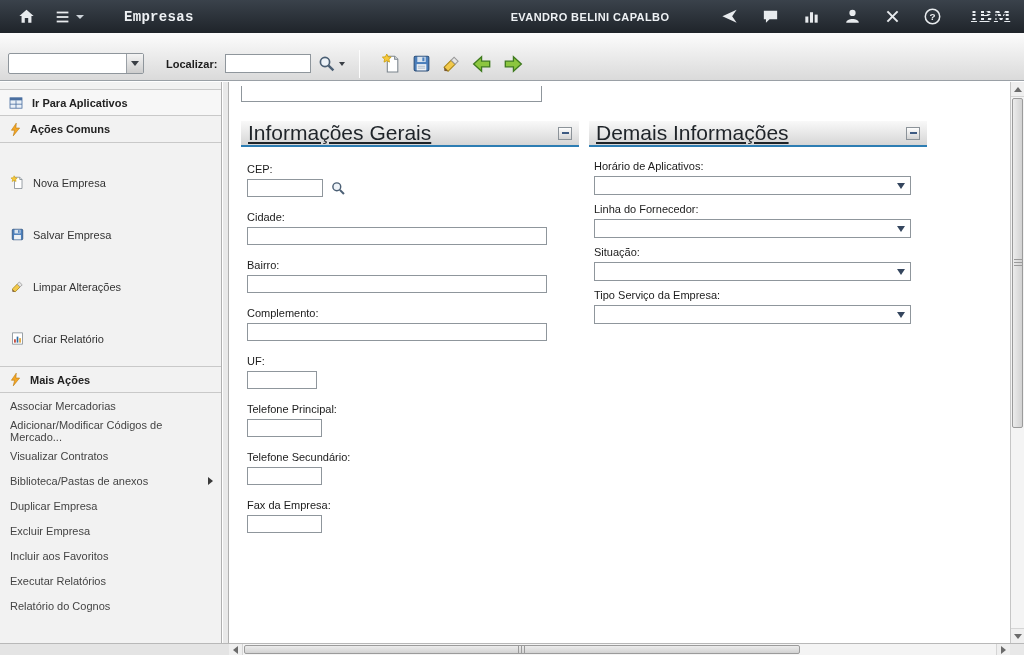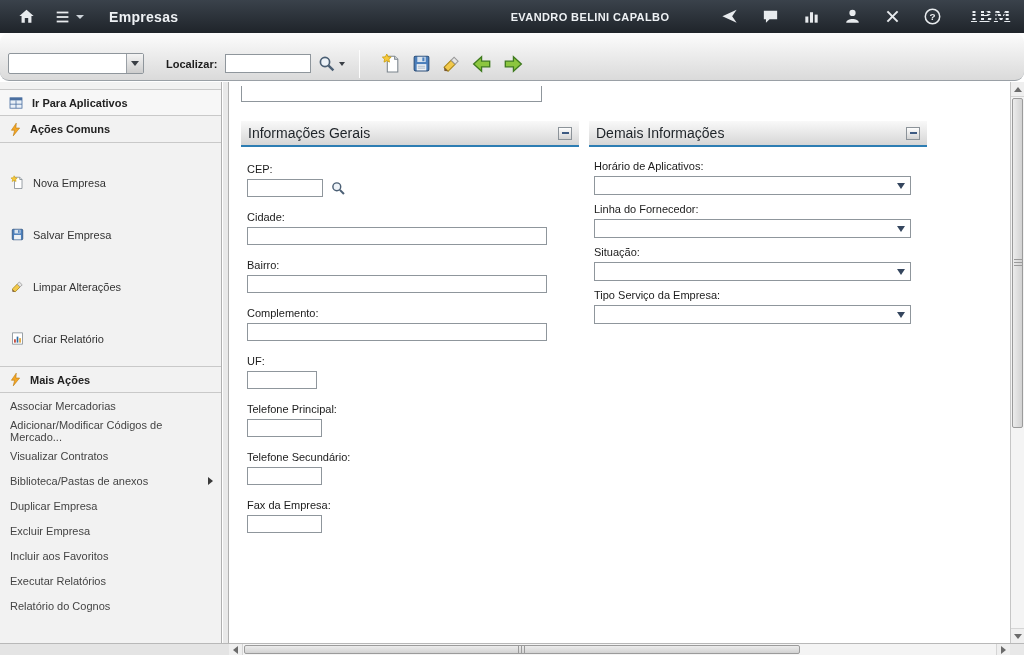--- a/index.html
+++ b/index.html
@@ -4,34 +4,34 @@
 <style>
   * { margin:0; padding:0; box-sizing:border-box; }
   html,body { width:1024px; height:655px; }
   body { font-family:"Liberation Sans","DejaVu Sans",sans-serif; font-size:11px; color:#222; background:#fff; overflow:hidden; }
   .app { position:relative; width:1024px; height:655px; background:#fff; }
 
   
   .navbar { position:absolute; top:0; left:0; right:0; height:33px;
     background:linear-gradient(#3a424b,#1f242a); color:#eef1f4; display:flex; align-items:center; padding-left:8px; }
   .nav-btn { height:33px; padding:0 9px; display:flex; align-items:center; justify-content:center; cursor:pointer; }
-  .nav-title { font-size:14px; font-weight:bold; margin-left:16px; letter-spacing:.3px; }
+  .nav-title { font-size:14px; font-weight:bold; margin-left:31px; letter-spacing:.3px;font-family:Liberation Mono, monospace; }
   .nav-user { position:absolute; left:460px; width:260px; text-align:center; font-weight:bold; font-size:11px; letter-spacing:.4px; }
   .nav-right { position:absolute; right:12px; top:0; height:33px; display:flex; align-items:center; gap:22px; }
   .caret-sm { width:0; height:0; border-left:4px solid transparent; border-right:4px solid transparent; border-top:4px solid #cdd3d9; margin-left:4px; }
   .ibm-logo { font-family:"DejaVu Serif","Liberation Serif",serif; font-weight:bold; font-size:16px; letter-spacing:1px; color:#e9edf1; margin-left:6px; }
   @supports ((background-clip:text) or (-webkit-background-clip:text)) {
     .ibm-logo { background:repeating-linear-gradient(to bottom,#e9edf1 0 2px, rgba(0,0,0,0) 2px 3.6px);
       -webkit-background-clip:text; background-clip:text; color:transparent; }
   }
 
   
   .toolbar { position:absolute; top:33px; left:0; right:0; height:48px;
     background:linear-gradient(#fcfcfc,#dadada); border-bottom:1px solid #9aa0a6;
-    display:flex; align-items:center; padding:14px 8px 0 8px;border-radius:9px; }
+    display:flex; align-items:center; padding:14px 8px 0 8px; }
   .combo { width:136px; height:21px; background:#fff; border:1px solid #8f969c; border-radius:2px; display:flex; cursor:pointer; }
   .combo-text { flex:1; padding:3px 4px; color:#333; overflow:hidden; white-space:nowrap; }
   .combo-btn { width:17px; background:linear-gradient(#f4f4f4,#cdcdcd); border-left:1px solid #9aa0a6; display:flex; align-items:center; justify-content:center; }
   .combo-btn::after { content:""; width:0; height:0; border-left:4px solid transparent; border-right:4px solid transparent; border-top:5px solid #3a3f45; }
   .tb-label { font-weight:bold; margin:0 8px 0 22px; color:#1d1d1d; }
   .tb-find { width:86px; height:19px; border:1px solid #8f969c; background:#fff; font:inherit; padding:0 3px; }
   .icon-btn { display:flex; align-items:center; justify-content:center; cursor:pointer; margin-left:9px; }
   .search-caret { width:0; height:0; border-left:3.5px solid transparent; border-right:3.5px solid transparent; border-top:4.5px solid #3a3f45; margin-left:2px; cursor:pointer; }
   .tool-sep { width:1px; height:28px; background:#b3b3b3; border-right:1px solid #fdfdfd; margin:0 12px 0 14px; }
 
@@ -49,21 +49,21 @@
 
   
   .content { position:absolute; top:0; left:230px; right:14px; bottom:0; background:#fff; overflow:hidden; }
   .partial-input { position:absolute; top:4px; left:11px; width:301px; height:16px; background:#fff;
     border:1px solid #8f969c; border-top:none; }
   .section { position:absolute; top:39px; width:338px; }
   .sec-left { left:11px; }
   .sec-right { left:359px; }
   .sec-head { height:26px; background:linear-gradient(#f9f9f9,#d6d6d6); border-bottom:2px solid #2d7db3;
     display:flex; align-items:center; padding:0 7px; }
-  .sec-title { font-size:14px; color:#1e2328; flex:1; }
+  .sec-title { font-size:21px; color:#1e2328; flex:1;text-decoration:underline; }
   .min-btn { width:14px; height:13px; background:linear-gradient(#fdfdfd,#d3d3d3); border:1px solid #8c9399;
     display:flex; align-items:center; justify-content:center; cursor:pointer; }
   .min-btn::after { content:""; width:7px; height:2px; background:#3d5a82; }
   .sec-body { padding:16px 0 0 6px; }
   .sec-right .sec-body { padding-top:13px; padding-left:5px; }
   .field { margin-bottom:14px; }
   .sec-right .field { margin-bottom:8px; }
   .field label { display:block; margin-bottom:4px; color:#1b1b1b; }
   .row { display:flex; align-items:center; gap:7px; }
   .tb { height:18px; border:1px solid #8f969c; background:#fff; font:inherit; padding:0 3px; }

